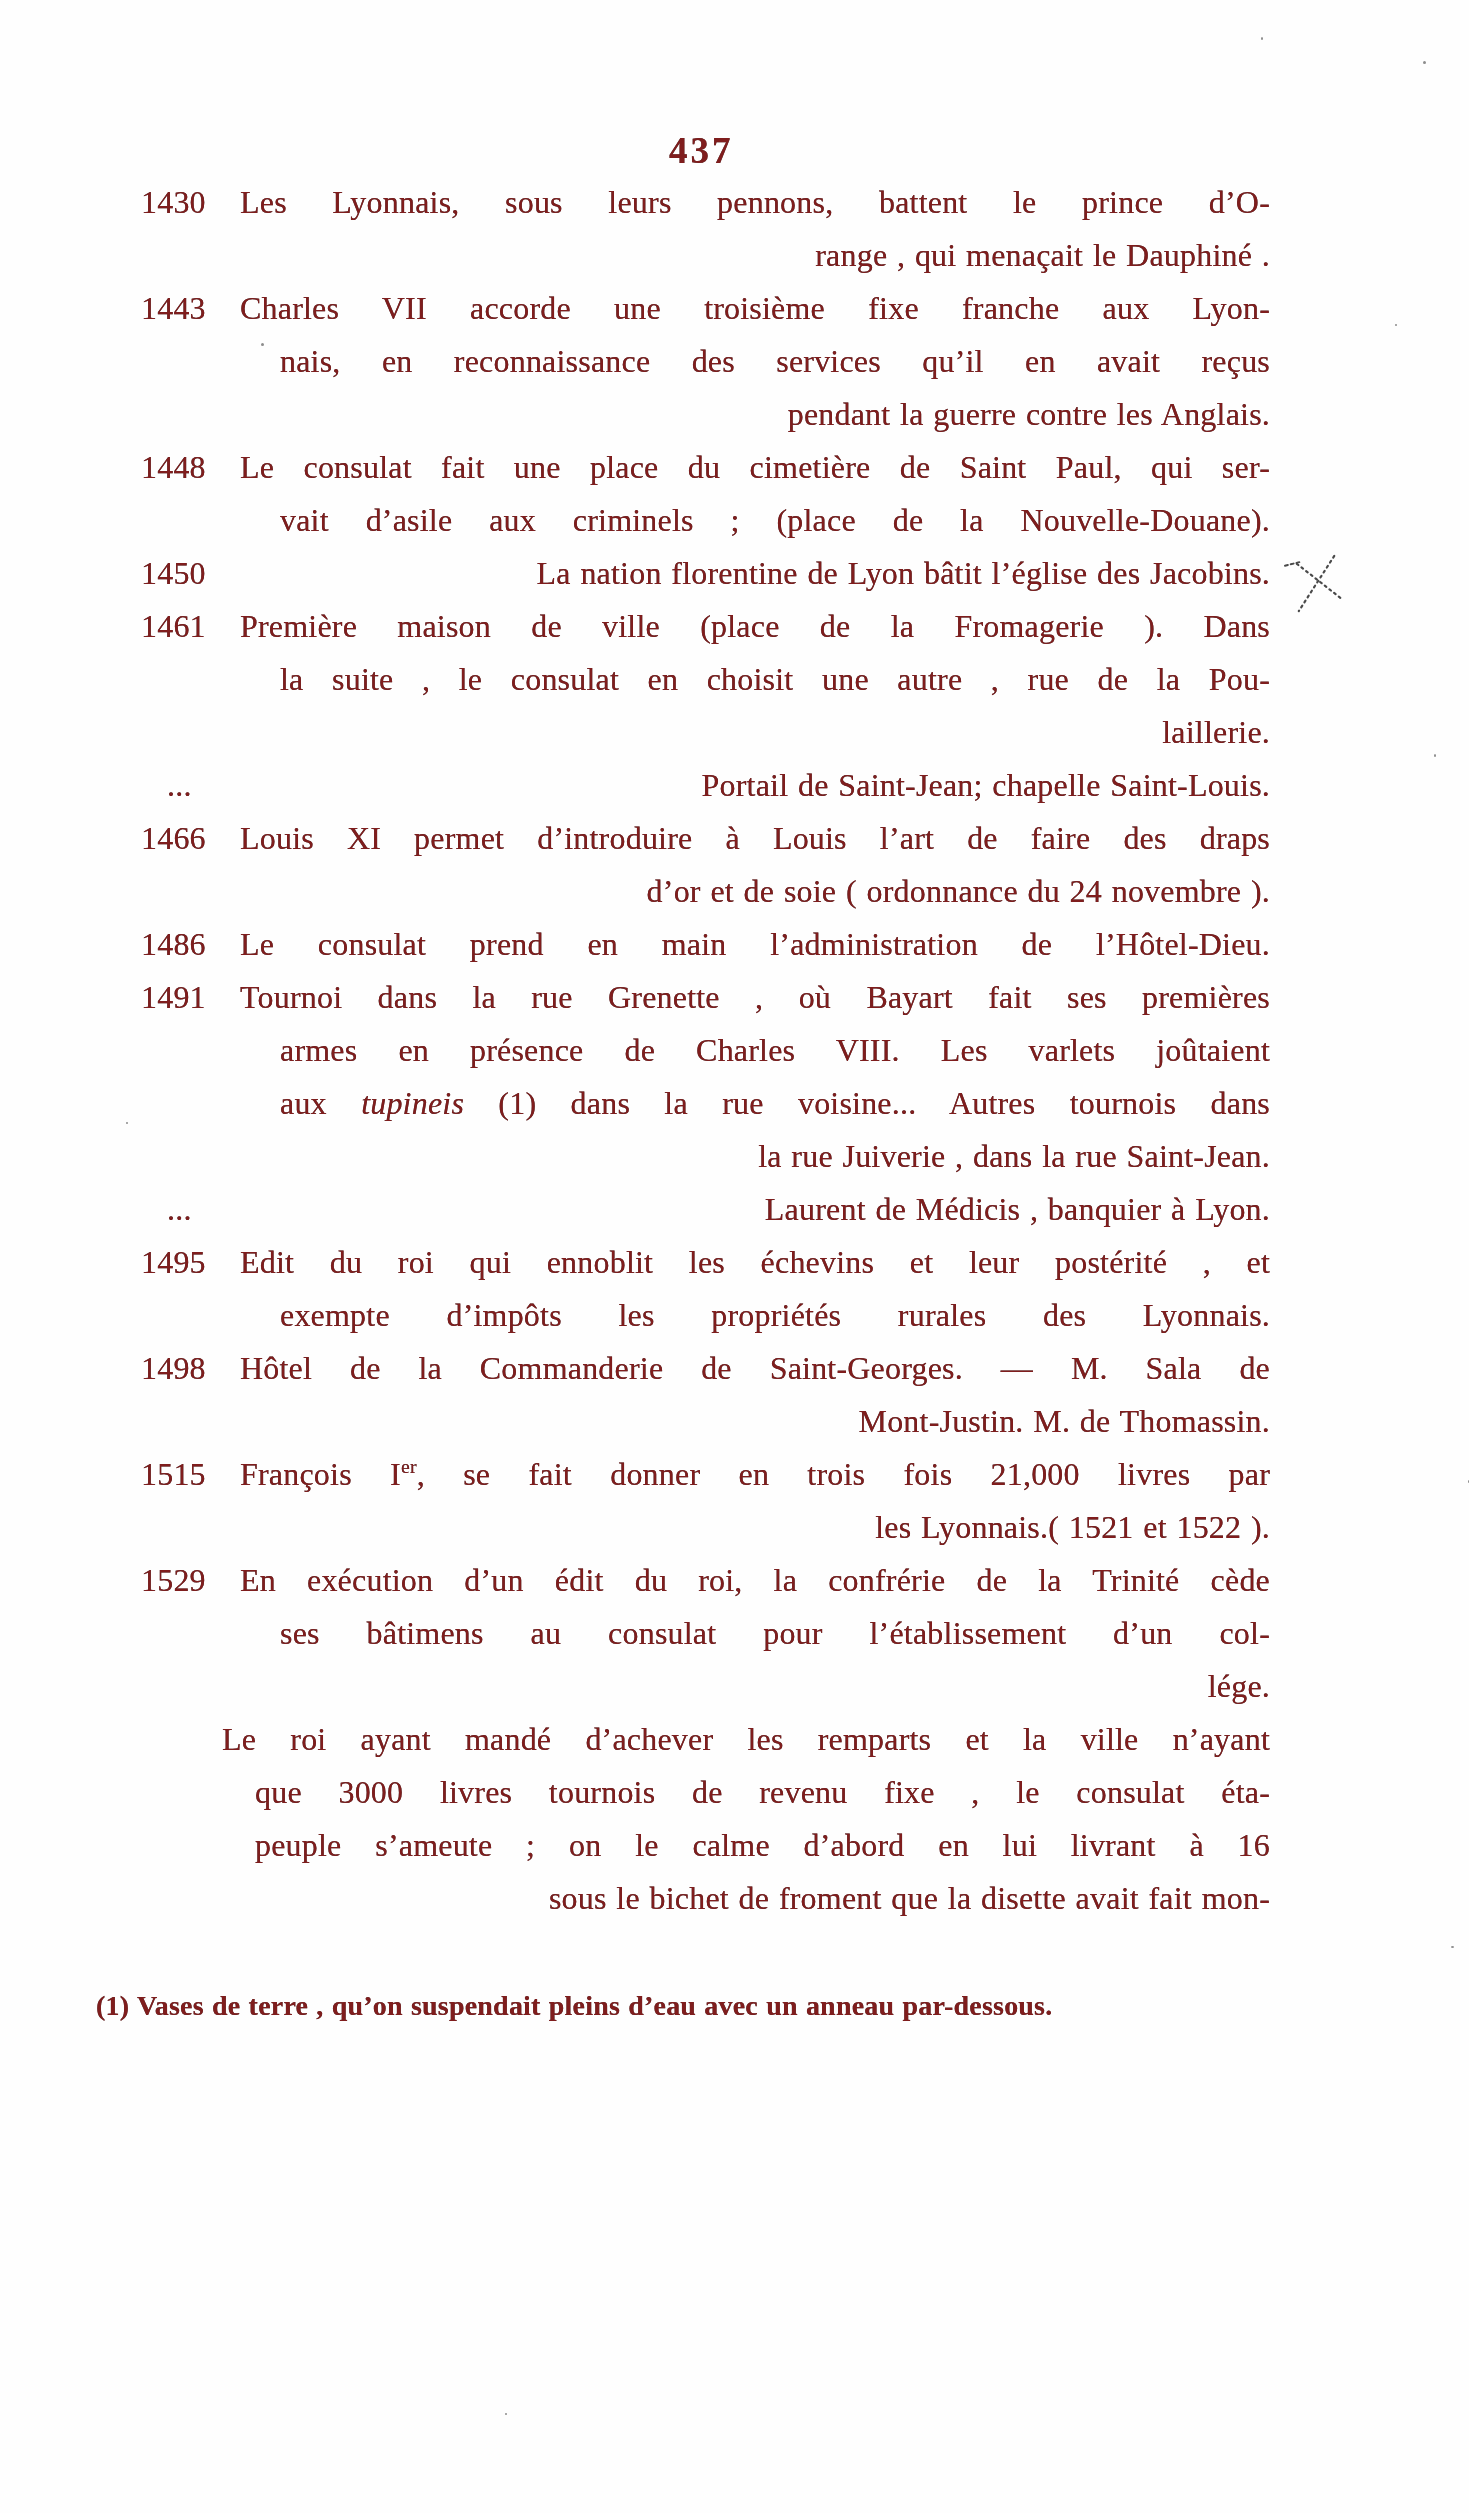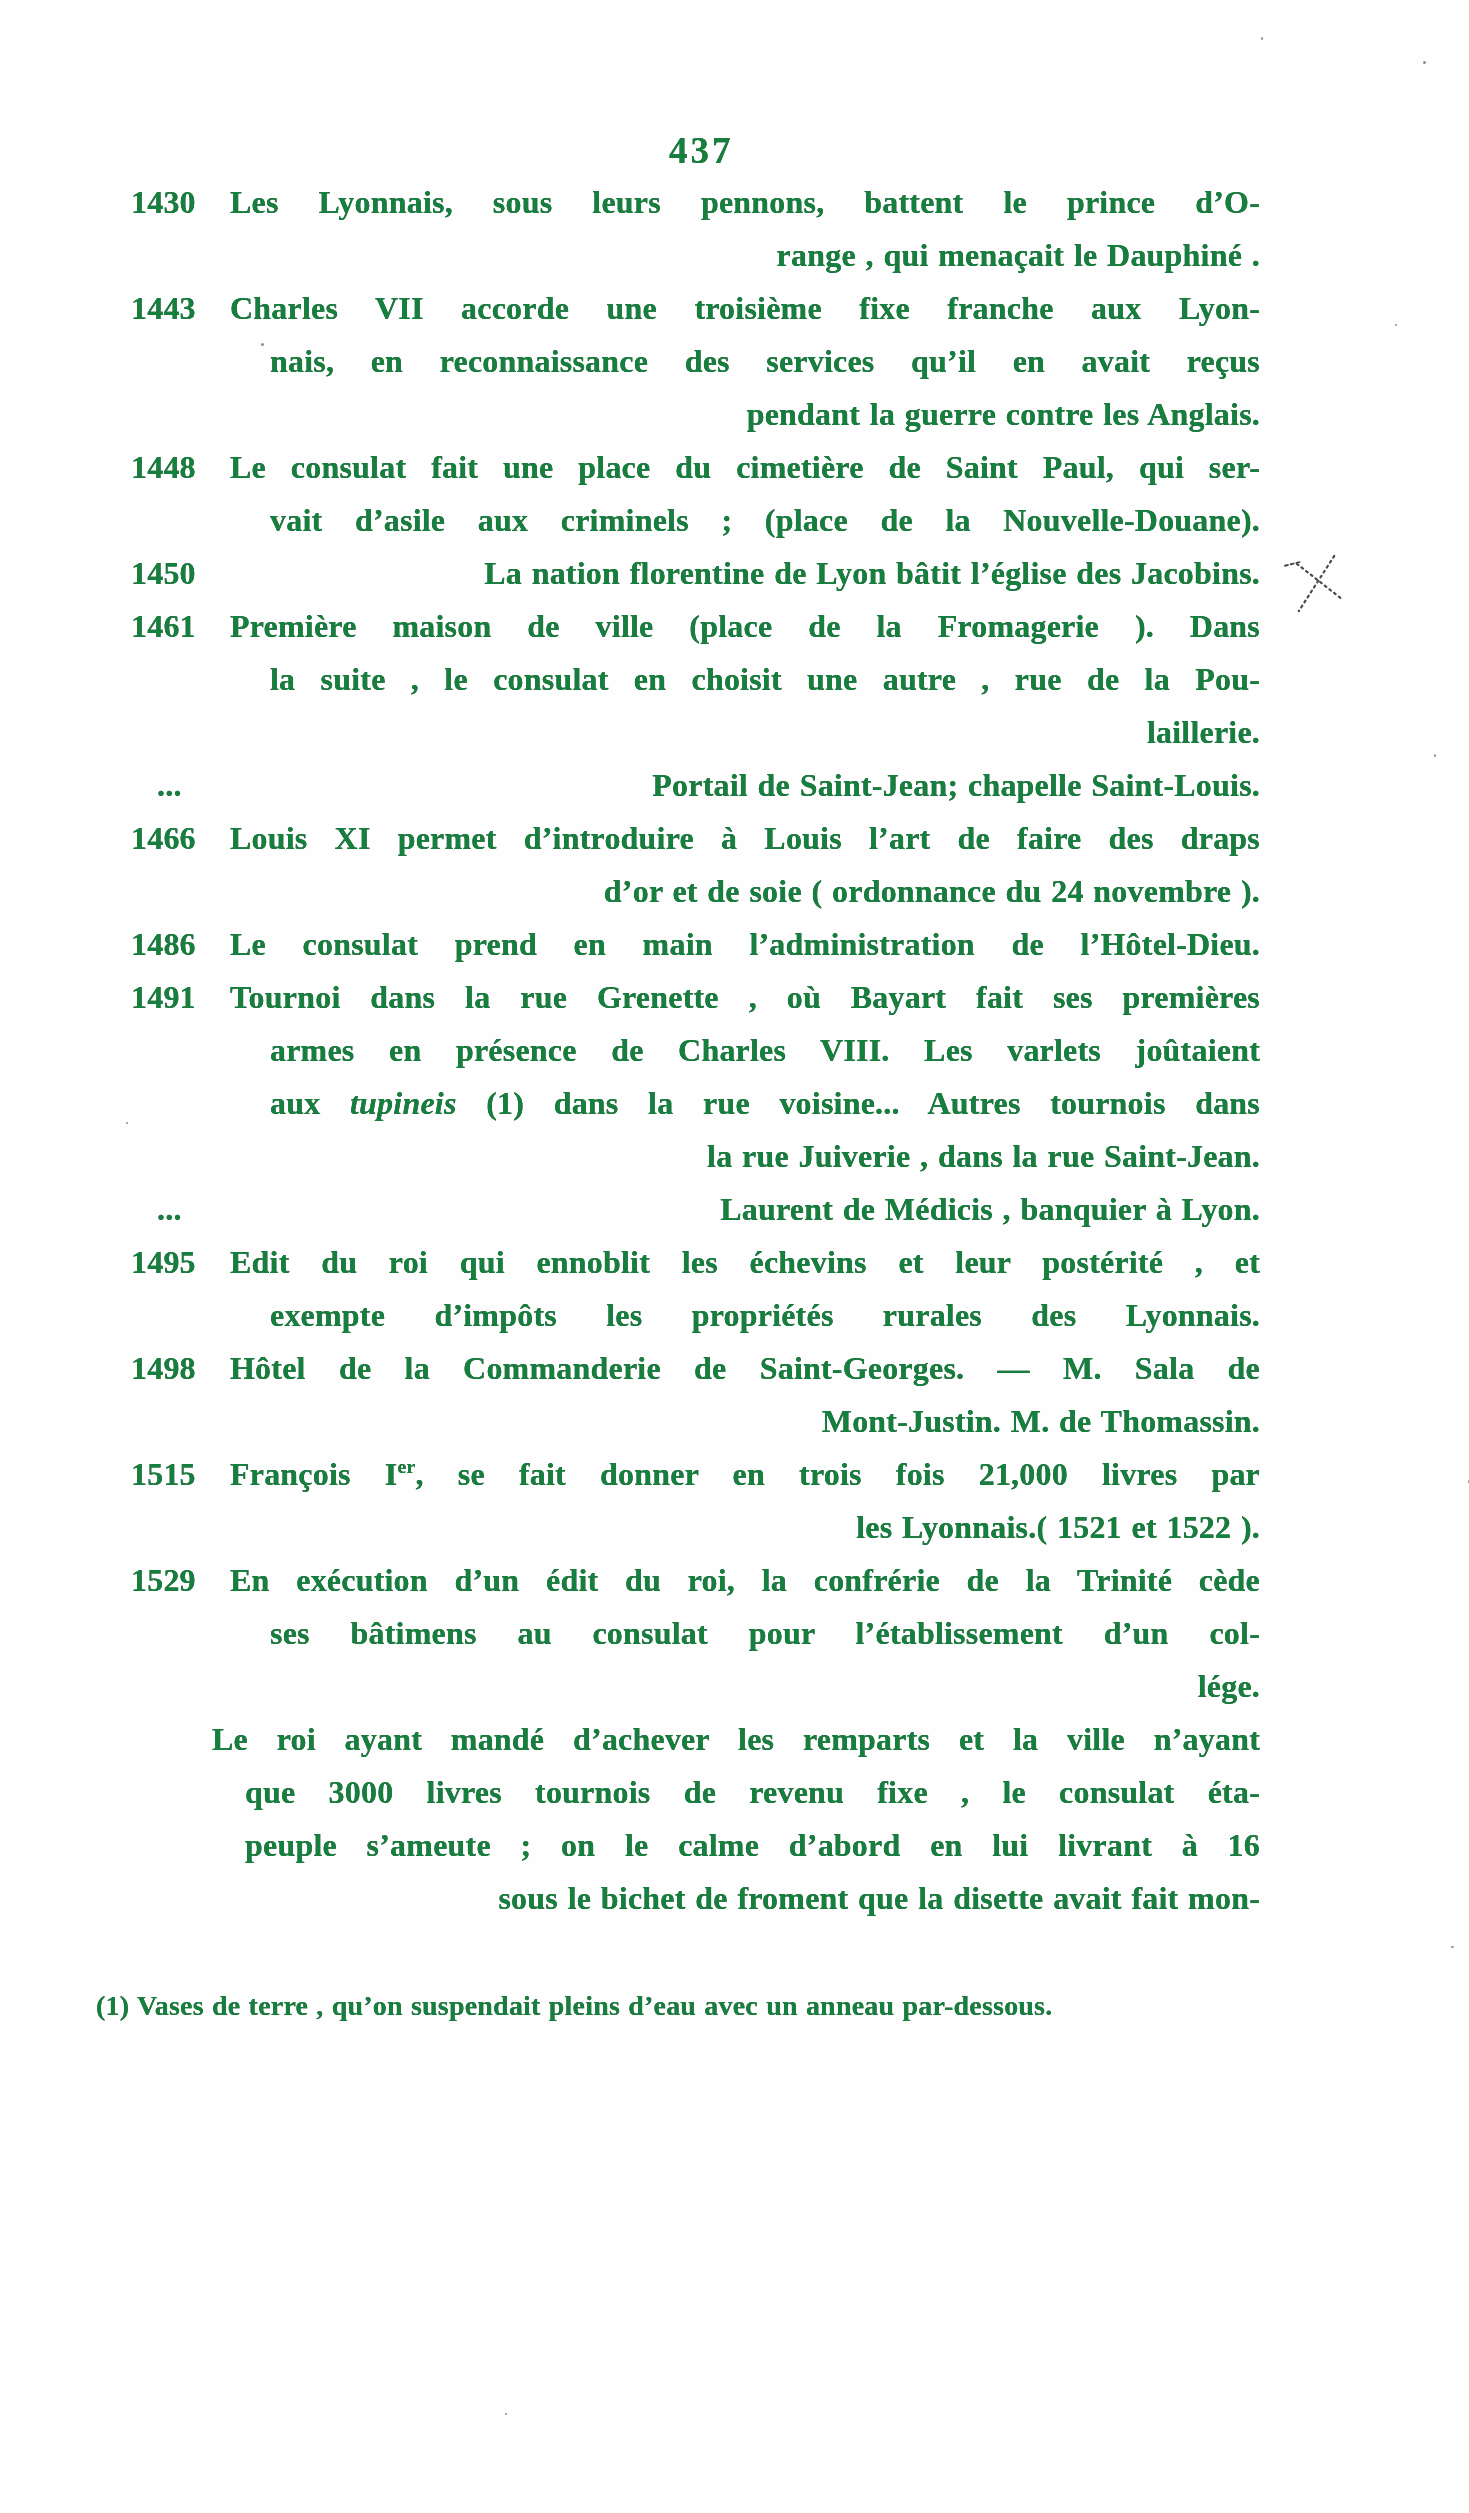--- a/index.html
+++ b/index.html
@@ -6,38 +6,37 @@
     margin: 0;
     padding: 0;
     background: #ffffff;
   }
   .page {
     position: relative;
     width: 1469px;
     height: 2514px;
     background: #fefefe;
     font-family: "Liberation Serif", serif;
-    color: #15803d;
+    color: #7f1d1d;
     overflow: hidden;
   }
   .pagenum {
     position: absolute;
     top: 129px;
     left: 669px;
     font-size: 37px;
     letter-spacing: 3px;
     font-weight: bold;
     text-shadow: 0 0 0.5px rgba(20,20,20,0.75);
   }
   .content {
     position: absolute;
-    left: 131px;
+    left: 141px;
     top: 176px;
     width: 1129px;
-    font-weight: bold;
   }
   .line {
     display: flex;
     line-height: 53px;
     font-size: 32px;
     letter-spacing: 0.2px;
     word-spacing: 1.5px;
     text-shadow: 0 0 0.6px rgba(20,20,20,0.8);
   }
   .line .label {

